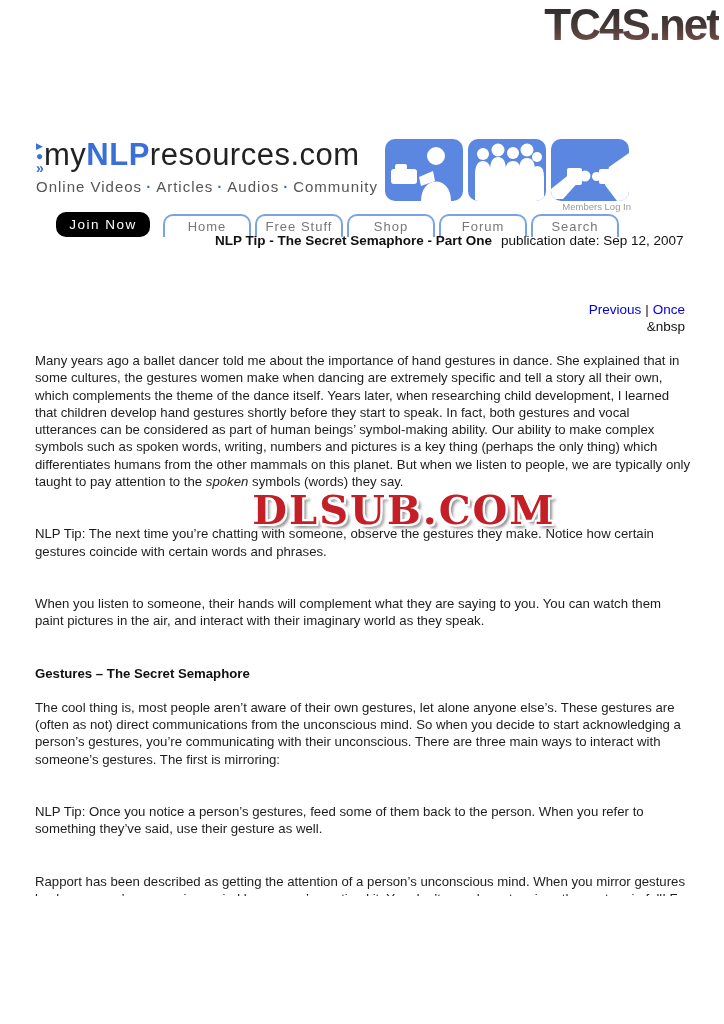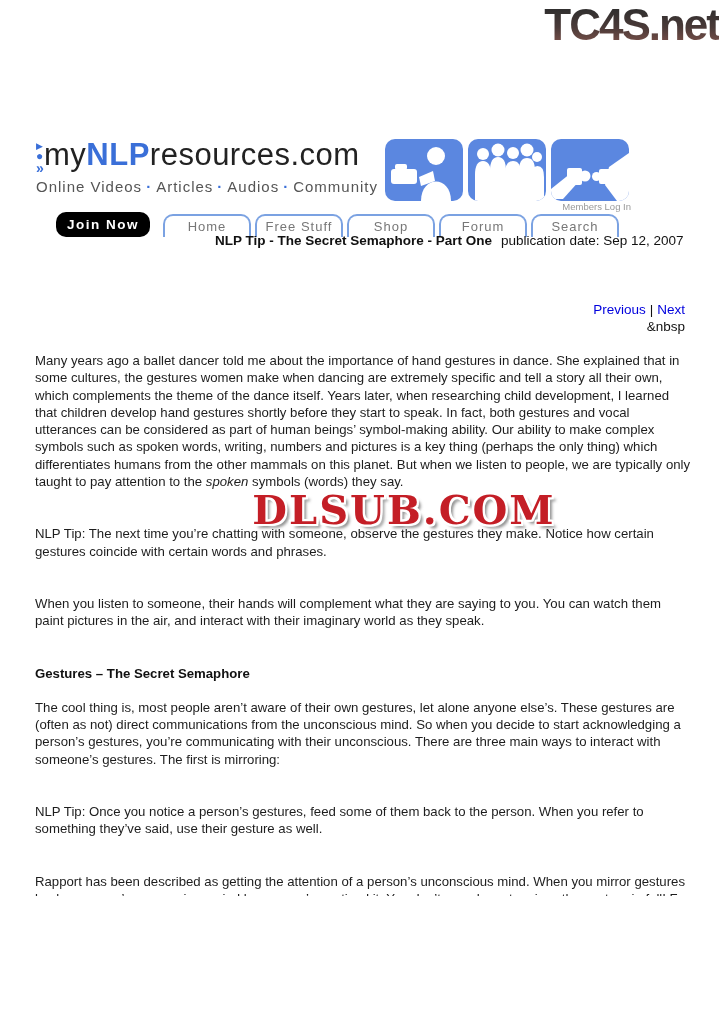--- a/index.html
+++ b/index.html
@@ -30,21 +30,21 @@
   
   .tiles { position: absolute; left: 385px; top: 139px; display: flex; gap: 5px; }
   .tile { width: 78px; height: 62px; background: #5b87e0; border-radius: 10px; overflow: hidden; }
   .members { position: absolute; left: 385px; top: 201px; width: 246px; text-align: right; font-size: 9.5px; color: #999; }
 
   
   .nav { position: absolute; left: 56px; top: 212px; display: flex; align-items: flex-end; }
   .join {
     width: 94px; height: 25px; background: #000; color: #fff; border-radius: 10px;
     display: flex; align-items: center; justify-content: center;
-    font-size: 13.5px; font-weight: bold; letter-spacing: 1.5px; margin-right: 13px; cursor: pointer;
+    font-size: 13.5px; font-weight: normal; letter-spacing: 1.5px; margin-right: 13px; cursor: pointer;
   }
   .tab {
     width: 88px; height: 23px; border: 2px solid #7ba2e2; border-bottom: none;
     border-radius: 10px 10px 0 0; margin-right: 4px; background: #fff;
     display: flex; align-items: center; justify-content: center;
     font-size: 13px; color: #777; letter-spacing: 1px; cursor: pointer;
   }
 
   
   .title-line { position: absolute; left: 215px; top: 233px; white-space: nowrap; font-size: 13.5px; color: #111; }
@@ -149,21 +149,21 @@
     <div class="tab">Home</div>
     <div class="tab">Free Stuff</div>
     <div class="tab">Shop</div>
     <div class="tab">Forum</div>
     <div class="tab">Search</div>
   </div>
 
   <div class="title-line"><span class="title-bold">NLP Tip - The Secret Semaphore - Part One</span><span class="pub-date">publication date: Sep 12, 2007</span></div>
 
   <div class="prevnext">
-    <div><span class="plink">Previous</span><span class="psep">|</span><span class="plink">Next</span></div>
+    <div><span class="plink">Previous</span><span class="psep">|</span><span class="plink">Once</span></div>
     <div class="nbsp-line">&amp;nbsp</div>
   </div>
 
   <div class="article">
     <p><span>Many years ago a ballet dancer told me about the importance of hand gestures in dance. She explained that in some cultures, the gestures women make when dancing are extremely specific and tell a story all their own, which complements the theme of the dance itself. Years later, when researching child development, I learned that children develop hand gestures shortly before they start to speak. In fact, both gestures and vocal utterances can be considered as part of human beings’ symbol-making ability. Our ability to make complex symbols such as spoken words, writing, numbers and pictures is a key thing (perhaps the only thing) which differentiates humans from the other mammals on this planet. But when we listen to people, we are typically only taught to pay attention to the </span><span class="italic">spoken</span><span> symbols (words) they say.</span></p>
     <p>NLP Tip: The next time you’re chatting with someone, observe the gestures they make. Notice how certain gestures coincide with certain words and phrases.</p>
     <p>When you listen to someone, their hands will complement what they are saying to you. You can watch them paint pictures in the air, and interact with their imaginary world as they speak.</p>
     <div class="section-heading">Gestures – The Secret Semaphore</div>
     <p>The cool thing is, most people aren’t aware of their own gestures, let alone anyone else’s. These gestures are (often as not) direct communications from the unconscious mind. So when you decide to start acknowledging a person’s gestures, you’re communicating with their unconscious. There are three main ways to interact with someone’s gestures. The first is mirroring:</p>
     <p>NLP Tip: Once you notice a person’s gestures, feed some of them back to the person. When you refer to something they’ve said, use their gesture as well.</p>

